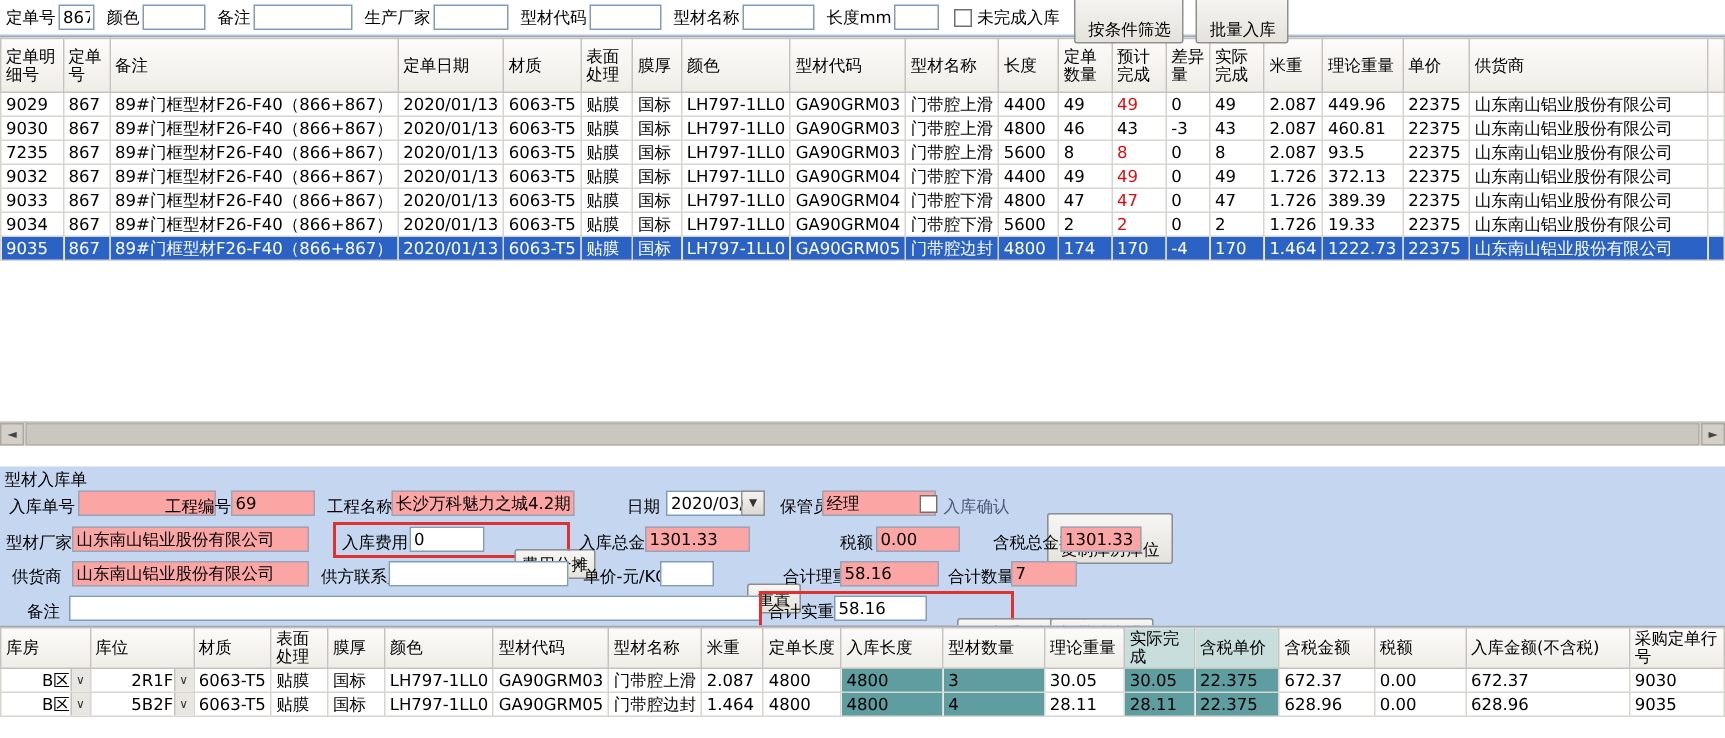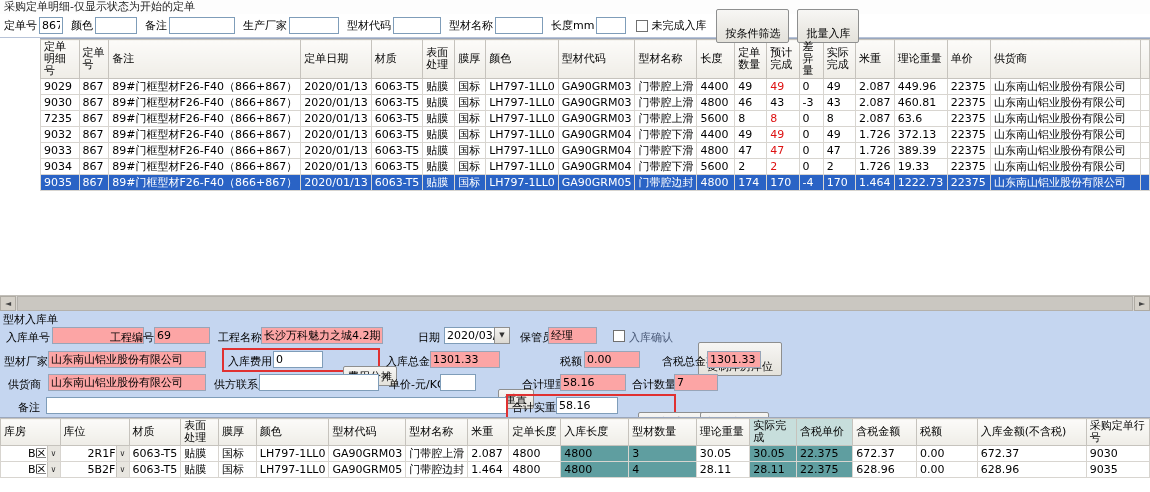--- a/index.html
+++ b/index.html
@@ -15,21 +15,21 @@
   .inp { height:17px; border:1px solid #7f9db9; background:#fff; font:11px "DejaVu Sans",sans-serif; padding:0 2px; }
   .w24{width:24px}.w42{width:42px}.w66{width:66px}.w50{width:50px}.w48{width:48px}.w30{width:30px}
   .chk { width:12px; height:12px; background:#fff; border:1px solid #707070; display:inline-block; margin-left:10px; flex:none; }
   .btn { height:20px; background:linear-gradient(#f7f6f4,#e4e2db); border:1px solid #8e8f8f; border-radius:2px; font:11px "DejaVu Sans",sans-serif; padding:16px 8px; margin-left:8px; white-space:nowrap; }
 
   
   table.grid { border-collapse:collapse; table-layout:fixed; font-size:11px; background:#fff; }
   .grid th { background:linear-gradient(#fcfbf9,#efede7); font-weight:normal; text-align:left;
              border:1px solid #c6c3bd; padding:1px 3px; line-height:12px; vertical-align:middle; overflow:hidden; }
   .grid td { border:1px solid #d8d5d0; padding:0 3px; white-space:nowrap; overflow:hidden; height:16px; vertical-align:middle; }
-  .grid-area { height:257px; background:#fff; overflow:hidden; border-top:1px solid #9aa7bd;margin-left:40px; }
+  .grid-area { height:257px; background:#fff; overflow:hidden; border-top:1px solid #9aa7bd; }
   .po-grid th { height:36px; }
   tr.selected td { background:#2a63c5; color:#fff; }
   td.red { color:#dd1111; }
 
   
   .hscroll { height:16px; background:#d8d5d0; display:flex; align-items:stretch; border-top:1px solid #c2bfb9; }
   .sb-btn { width:16px; background:#d4d0c8; border:1px solid #aeaaa2; color:#444; font-size:8px; line-height:14px; text-align:center; flex:none; }
   .sb-thumb { flex:1 1 auto; background:#cac7c1; border:1px solid #b4b1ab; margin:0 1px; }
 
   
@@ -51,21 +51,20 @@
   td.combo { padding:0; }
   td.combo .cwrap { display:flex; height:100%; align-items:center;margin-left:24px; }
   td.combo .cv { flex:1 1 auto; padding-left:3px; overflow:hidden; white-space:nowrap; }
   td.combo .ca { flex:none; width:13px; text-align:center; background:#e8e6e0; border-left:1px solid #c6c3bd; font-size:8px; color:#333; line-height:15px; }
 </style>
 </head>
 <body>
 
 <div class="screen">
 
-  <div class="top-title">采购定单明细-仅显示状态为开始的定单</div>
 
   <div class="filter-row">
     <label>定单号</label>
     <input class="inp w24" value="867" style="">
     <label>颜色</label>
     <input class="inp w42" value="" style="">
     <label>备注</label>
     <input class="inp w66" value="" style="">
     <label>生产厂家</label>
     <input class="inp w50" value="" style="">
@@ -184,21 +183,21 @@
             <td>国标</td>
             <td>LH797-1LL0</td>
             <td>GA90GRM03</td>
             <td>门带腔上滑</td>
             <td>5600</td>
             <td>8</td>
             <td class="red">8</td>
             <td>0</td>
             <td>8</td>
             <td>2.087</td>
-            <td>63.6</td>
+            <td>93.5</td>
             <td>22375</td>
             <td>山东南山铝业股份有限公司</td>
             <td></td>
           </tr>
           <tr>
             <td>9032</td>
             <td>867</td>
             <td>89#门框型材F26-F40（866+867）</td>
             <td>2020/01/13</td>
             <td>6063-T5</td>
@@ -301,21 +300,21 @@
       <label style="left:6px">入库单号</label>
       <input class="inp ro" style="left: 52px; width: 92px;" value="">
       <label style="left:110px">工程编号</label>
       <input class="inp ro" style="left: 154px; width: 56px;" value="69">
       <label style="left:218px">工程名称</label>
       <input class="inp ro" style="left: 261px; width: 122px;" value="长沙万科魅力之城4.2期">
       <label style="left:418px">日期</label>
       <input class="inp" style="left: 444px; width: 66px;" value="2020/03/31">
       <span class="dd-btn" style="left:494px">▼</span>
       <label style="left:520px">保管员</label>
-      <input class="inp ro" style="left: 548px; width: 49px;" value="经理">
+      <input class="inp ro" style="left: 548px; width: 76px;" value="经理">
       <span class="chk2" style="left:613px"></span>
       <label style="left:629px;color:#4a5a78">入库确认</label>
       <button class="btn" style="left:682px">复制库房库位</button>
     </div>
 
     <div class="frm" style="top:40px">
       <label style="left:4px">型材厂家</label>
       <input class="inp ro" style="left: 48px; width: 158px;" value="山东南山铝业股份有限公司">
       <div class="redbox" style="left:222px;top:-3px;width:158px;height:24px"></div>
       <label style="left:228px">入库费用</label>

